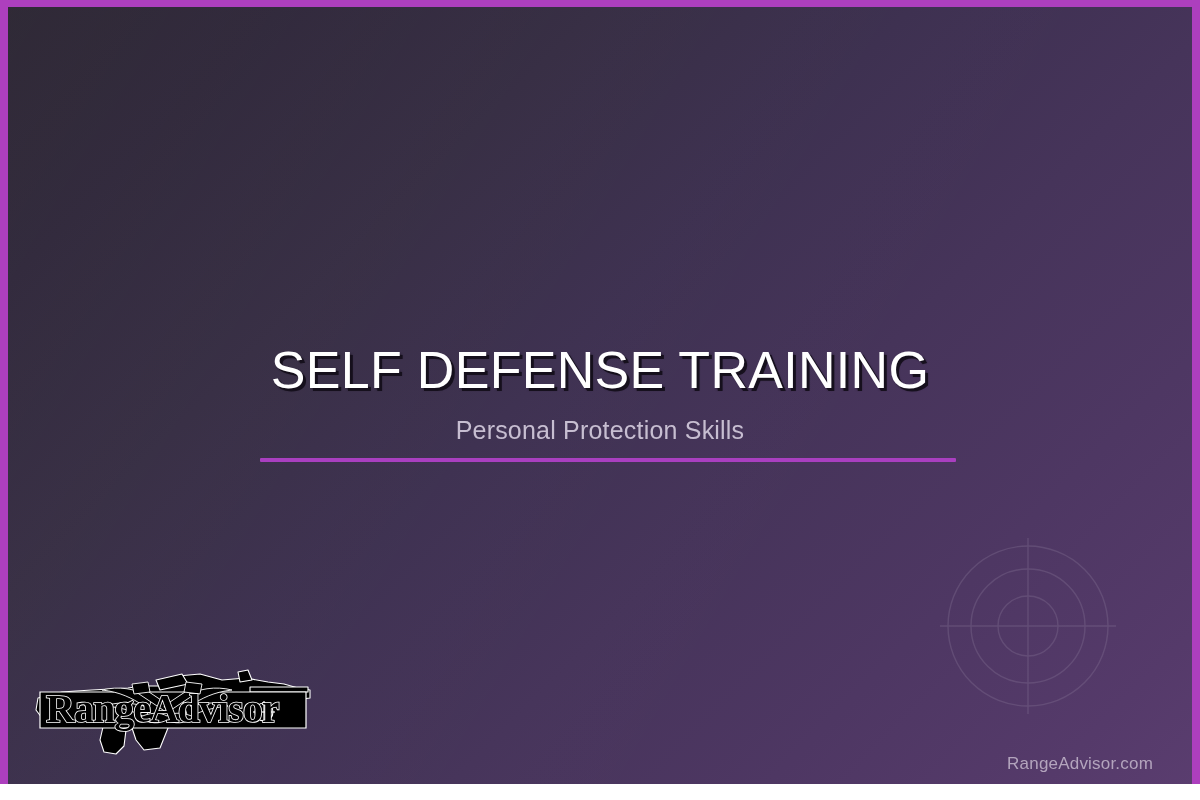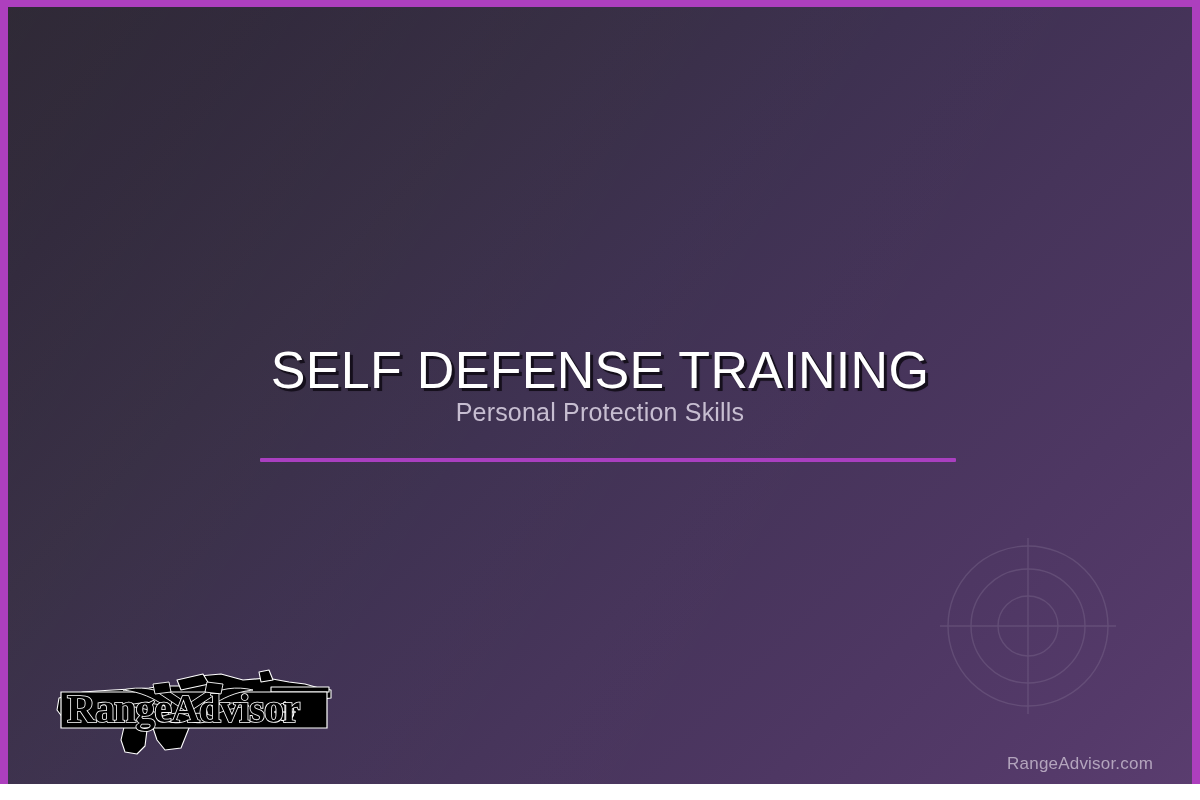--- a/index.html
+++ b/index.html
@@ -69,20 +69,21 @@
     font-weight:400;
     letter-spacing:0.3px;
     color:#ffffff;
     line-height:1.06;
     text-shadow:3px 3px 0 rgba(20,14,26,0.92),
                 2px 2px 2px rgba(20,14,26,0.55);
     white-space:nowrap;
   }
 
   .slide-subtitle {
+    margin-top:18px;
     font-size:25px;
     font-weight:400;
     color:#c7bed1;
     letter-spacing:0.2px;
     white-space:nowrap;
   }
 
   .divider {
     position:absolute;
     left:252px; top:451px;
@@ -96,21 +97,21 @@
     position:absolute;
     right:39px; bottom:18px;
     font-size:17px;
     color:#b3a4bd;
     letter-spacing:0.2px;
   }
 
   
   .logo {
     position:absolute;
-    left:45px; bottom:30px;
+    left:24px; bottom:30px;
     width:282px; height:100px;
   }
 </style>
 </head>
 <body>
 
 <div class="slide">
   <div class="slide-inner">
 
     <div class="sheen"></div>

